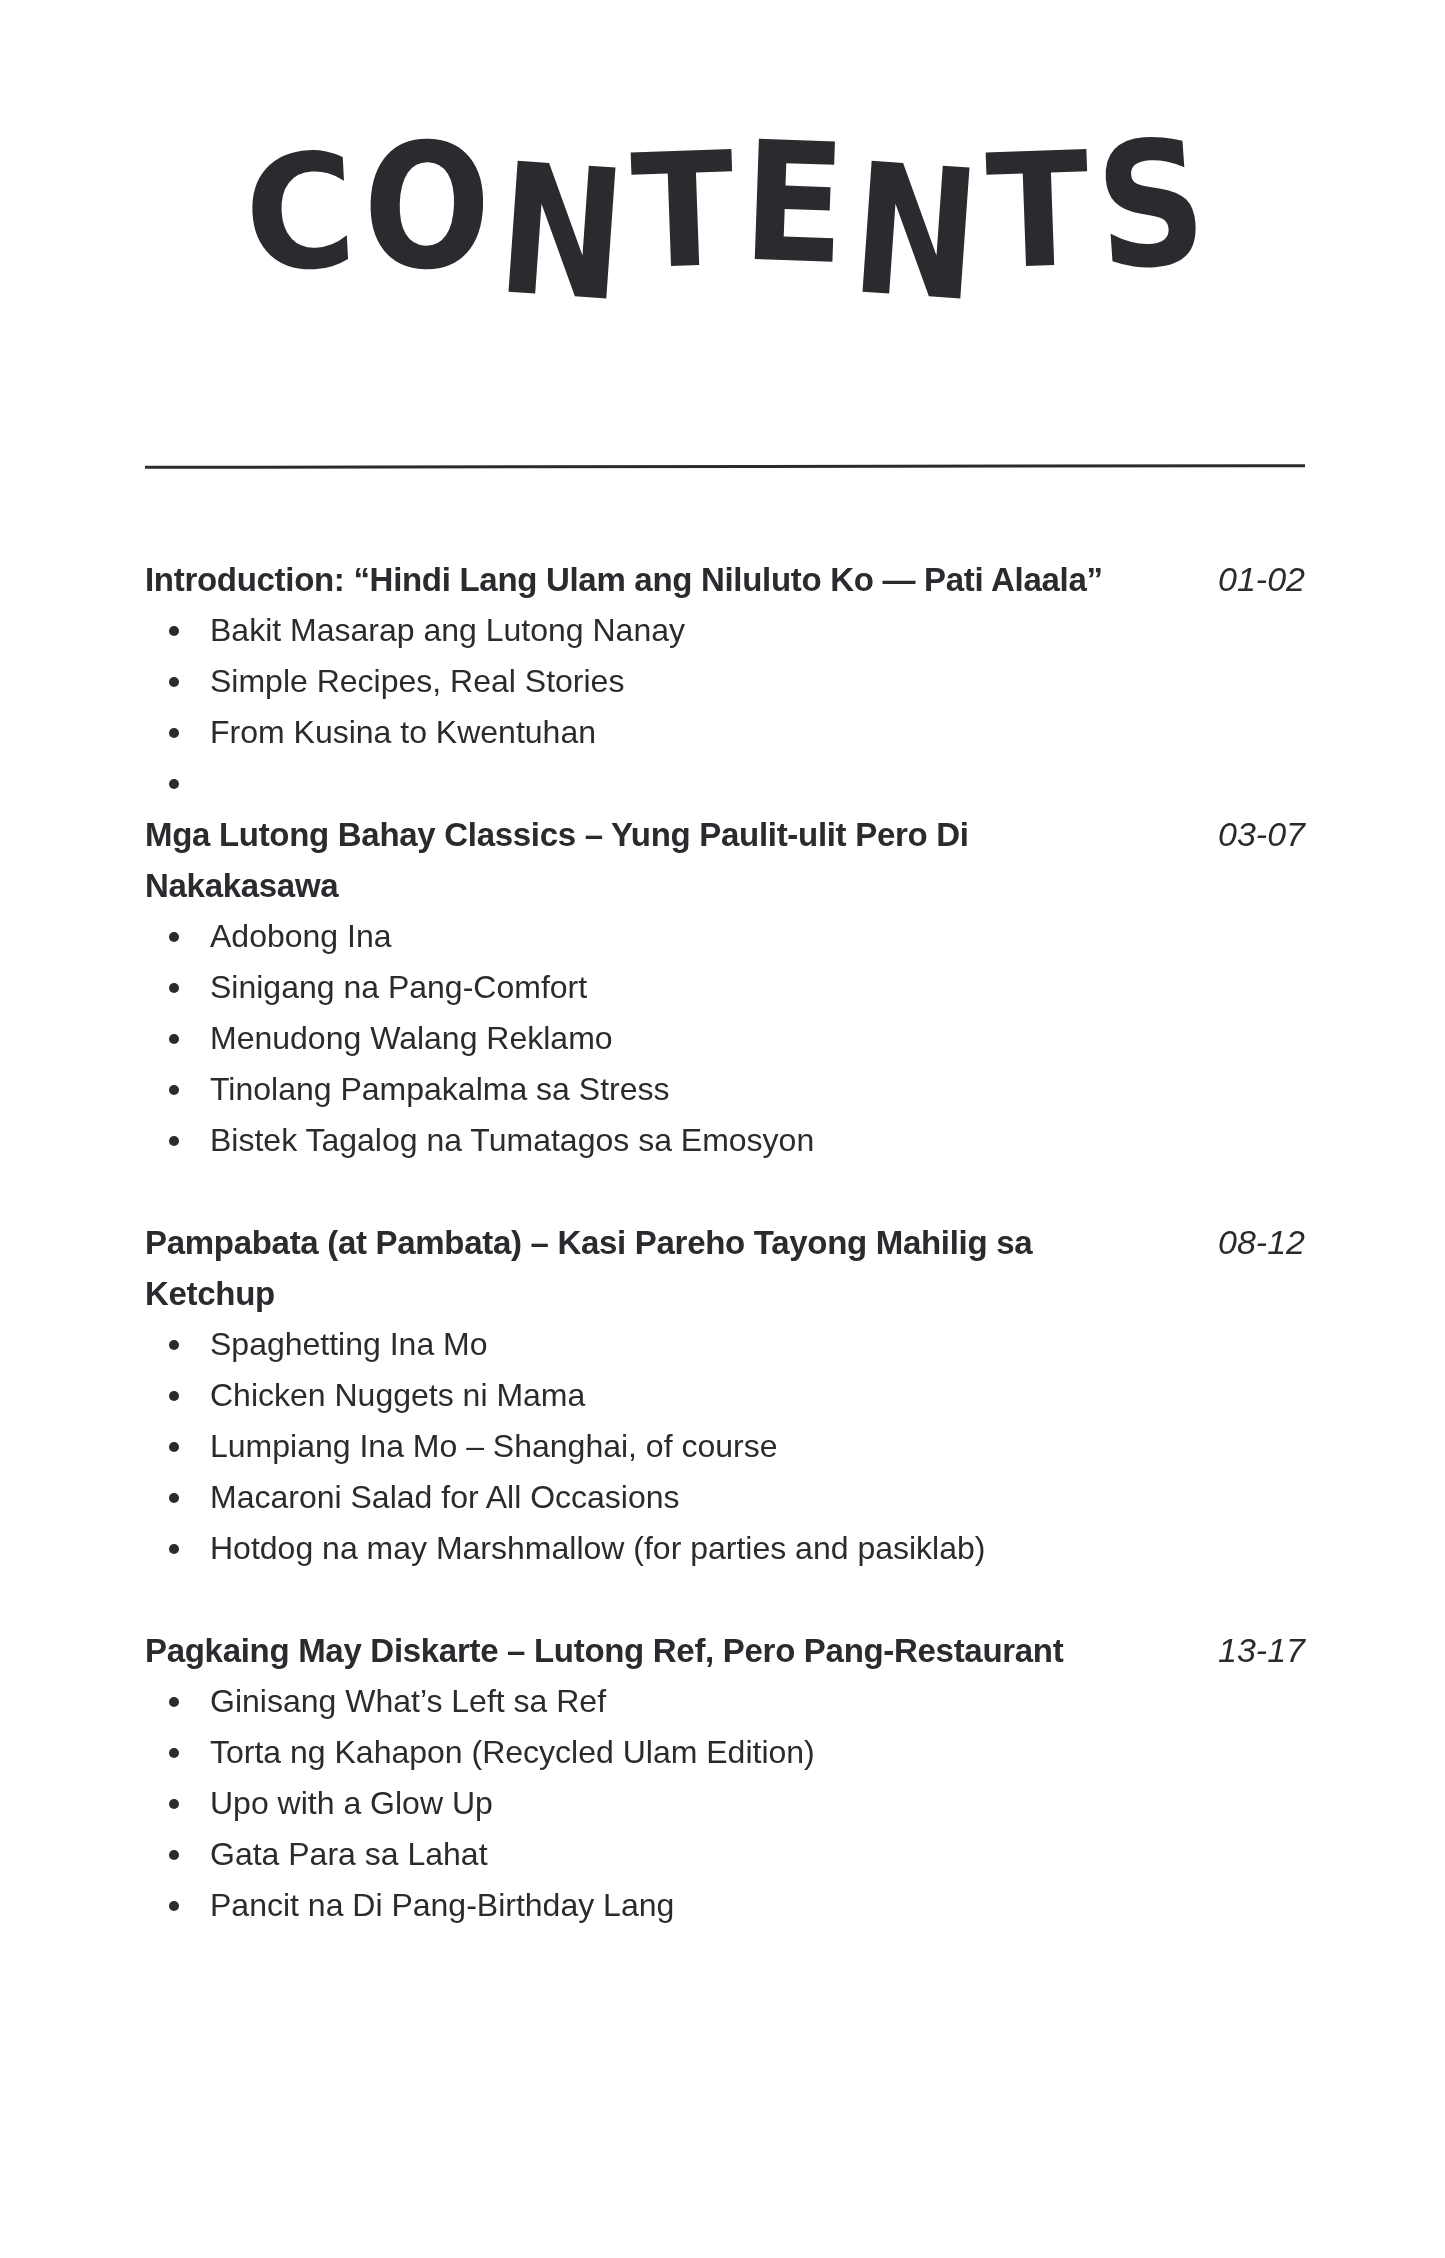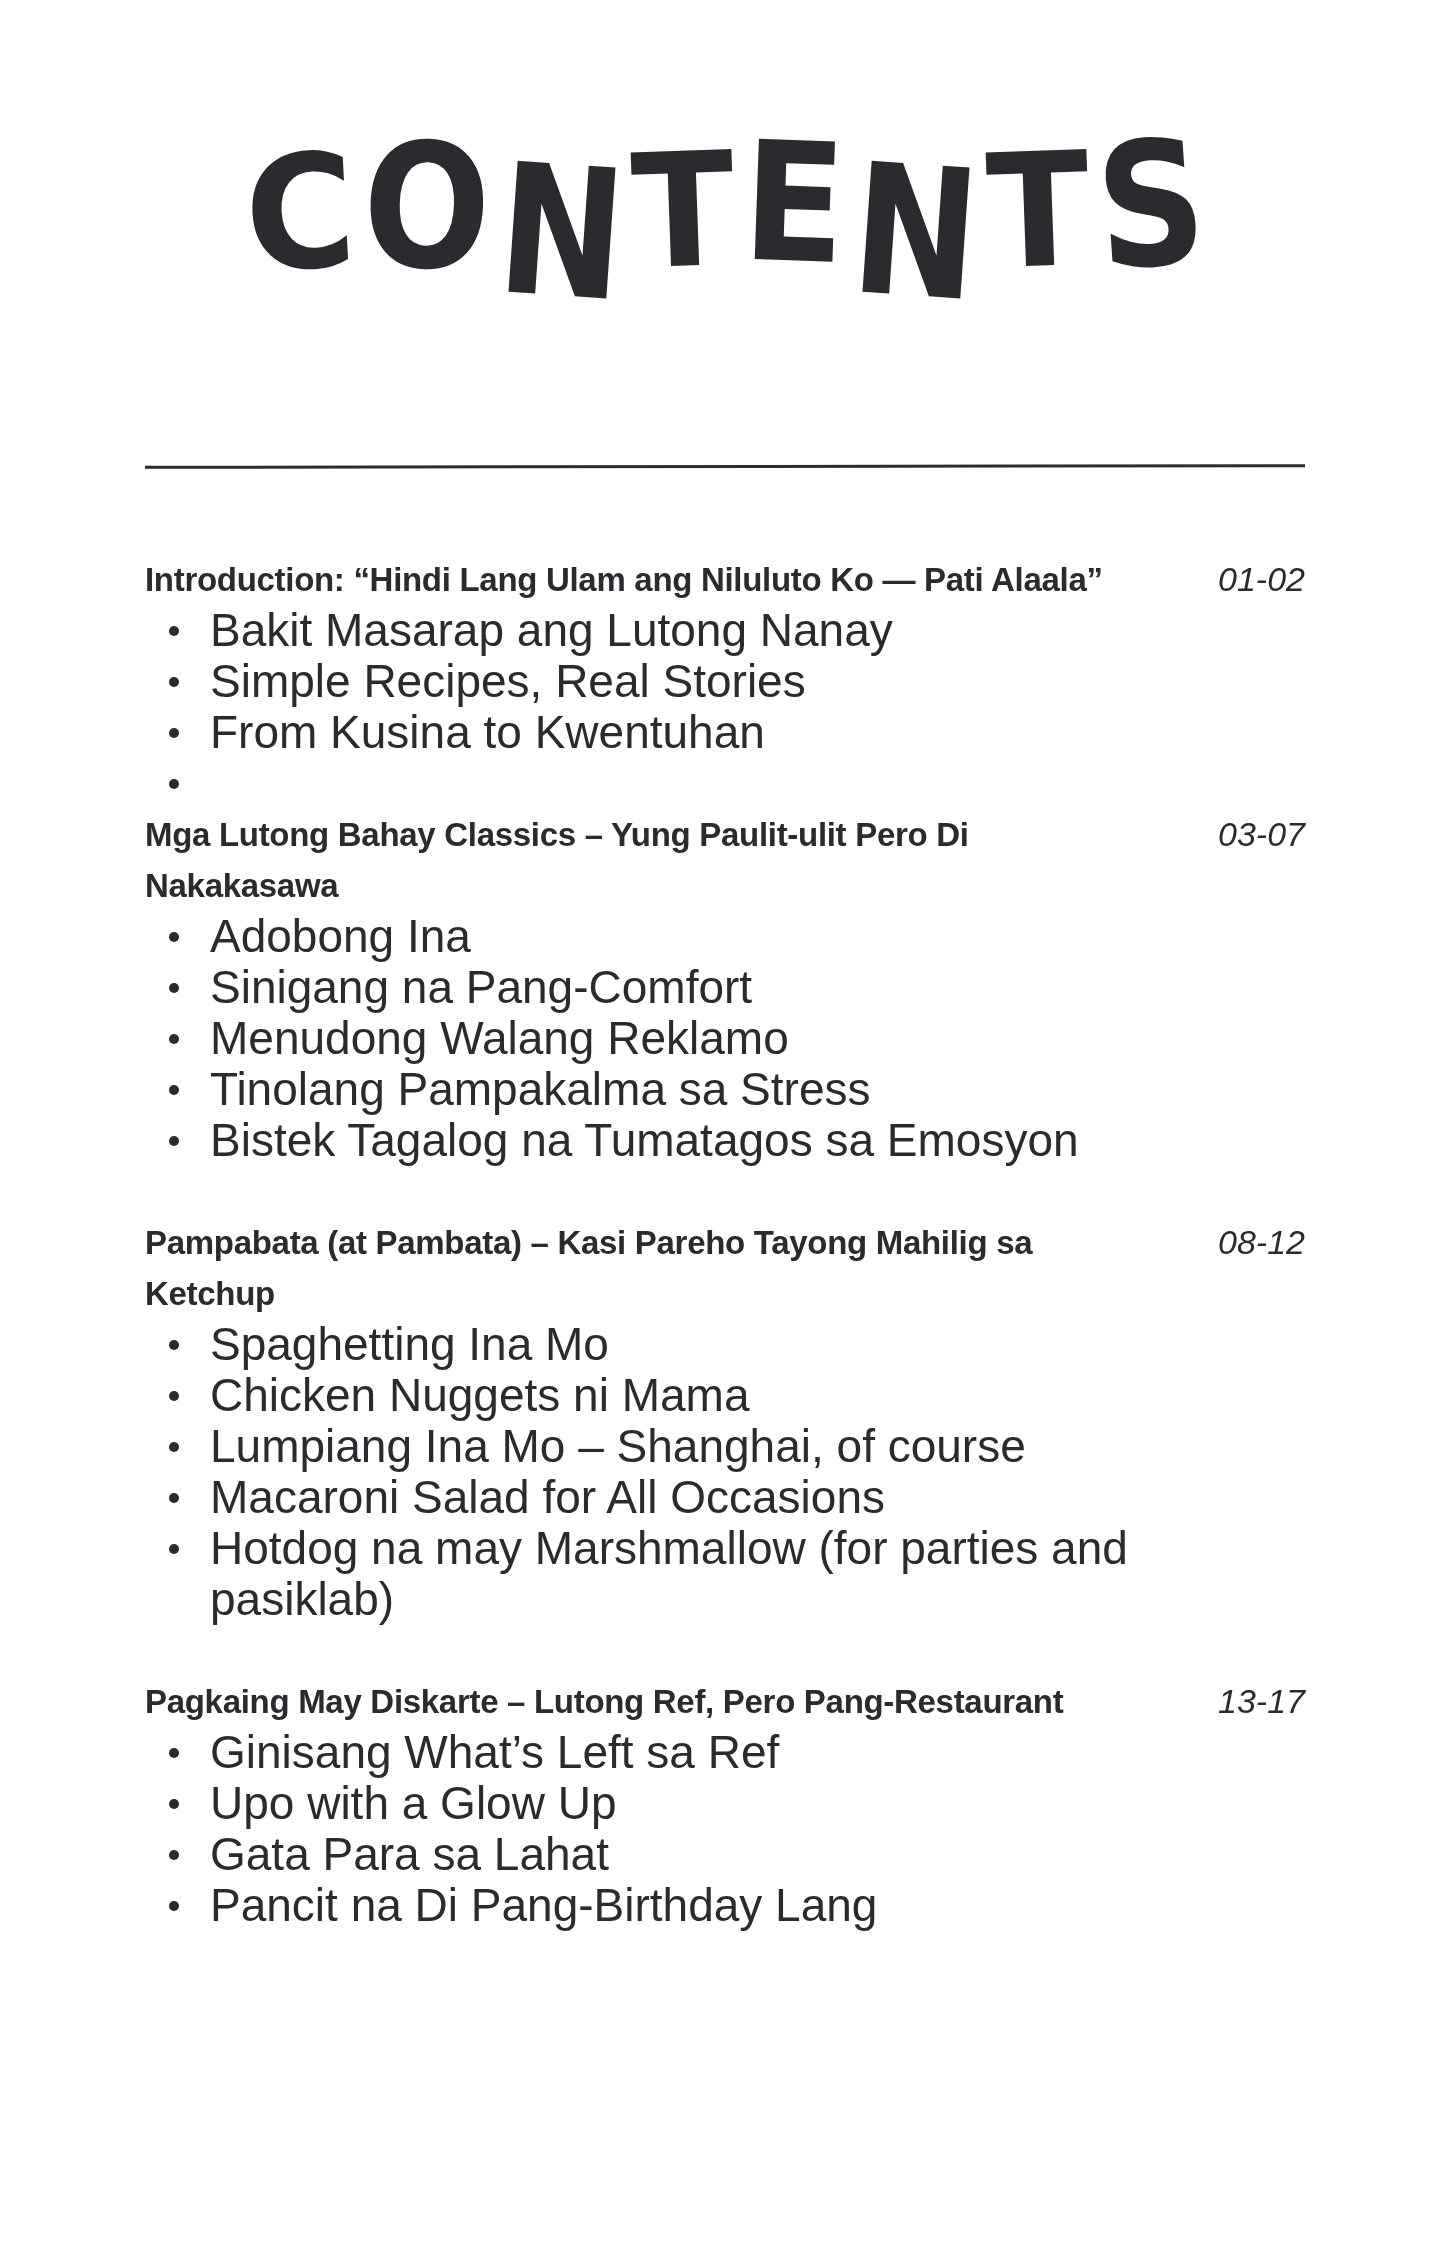--- a/index.html
+++ b/index.html
@@ -6,21 +6,21 @@
   body { width: 1445px; height: 2258px; position: relative; overflow: hidden; color: #2b2b2f; font-family: "Liberation Sans", sans-serif; }
   .title { position: absolute; left: 245px; top: 120px; width: 960px; height: 190px; display: flex; justify-content: space-between; align-items: center; }
   .title span { display: inline-block; font-family: "DejaVu Sans", sans-serif; font-weight: bold; font-size: 150px; line-height: 1; color: #2b2b2f; transform-origin: center; }
   .divider { position: absolute; left: 145px; top: 465px; width: 1160px; height: 3px; background: #2b2b2f; transform: rotate(-0.08deg); }
   .toc { position: absolute; left: 145px; top: 554px; width: 1160px; }
   .section { position: relative; margin-bottom: 51px; }
   .heading-row { position: relative; }
   .heading { font-family: Liberation Sans, sans-serif; font-weight: bold; font-size: 33px; line-height: 51px; width: 990px; letter-spacing: -0.3px; }
   .pages { position: absolute; right: 0; top: 0; font-size: 34px; line-height: 51px; font-family: "Liberation Sans", sans-serif; font-style: italic; }
   ul { list-style: none; margin: 0; padding: 0; }
-  li { position: relative; padding-left: 65px; font-size: 46px; line-height: 51px; font-family: "Liberation Sans", sans-serif; }
+  li { position: relative; padding-left: 65px; font-size: 32px; line-height: 51px; font-family: "Liberation Sans", sans-serif; }
   .bullet { position: absolute; left: 24px; top: 21px; width: 10px; height: 10px; border-radius: 50%; background: #2b2b2f; }
 </style>
 </head>
 <body>
 
 <div class="title">
   <span style="transform: translateY(-2px) rotate(-3deg) scaleY(1.05);">C</span>
   <span style="transform: translateY(-8px) rotate(2deg) scaleY(1.15);">O</span>
   <span style="transform: translateY(18px) rotate(4deg) scaleY(1.2);">N</span>
   <span style="transform: translateY(-4px) rotate(-2deg) scaleY(1.05);">T</span>
@@ -75,19 +75,20 @@
     </ul>
   </div>
 
   <div class="section">
     <div class="heading-row">
       <div class="heading">Pagkaing May Diskarte – Lutong Ref, Pero Pang-Restaurant</div>
       <div class="pages">13-17</div>
     </div>
     <ul>
       <li><span class="bullet"></span><span>Ginisang What’s Left sa Ref</span></li>
+      <li><span class="bullet"></span><span>Torta ng Kahapon (Recycled Ulam Edition)</span></li>
       <li><span class="bullet"></span><span>Upo with a Glow Up</span></li>
       <li><span class="bullet"></span><span>Gata Para sa Lahat</span></li>
       <li><span class="bullet"></span><span>Pancit na Di Pang-Birthday Lang</span></li>
     </ul>
   </div>
 
 </div>
 
 </body></html>

